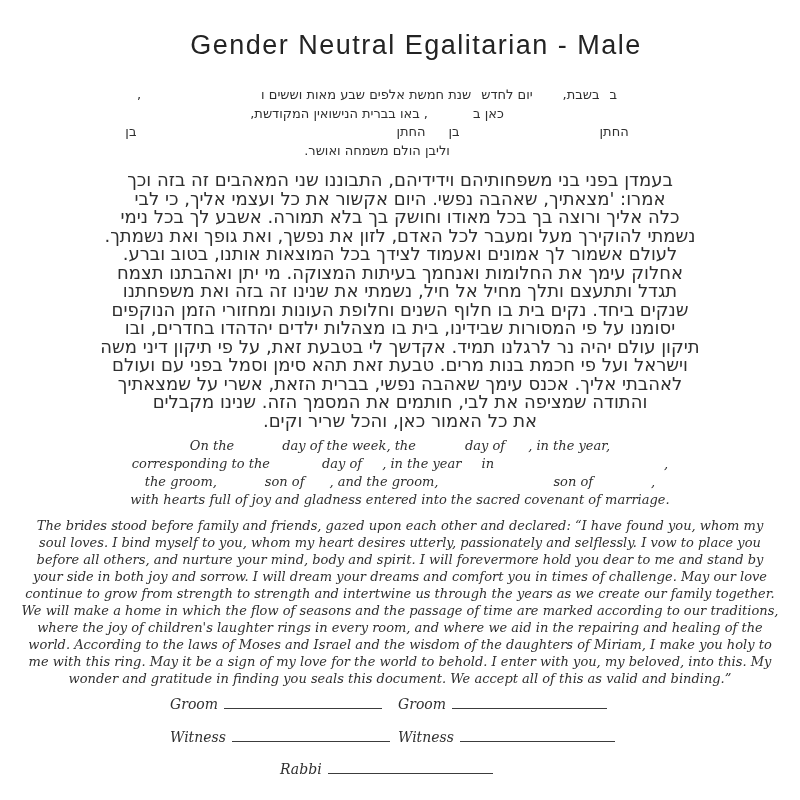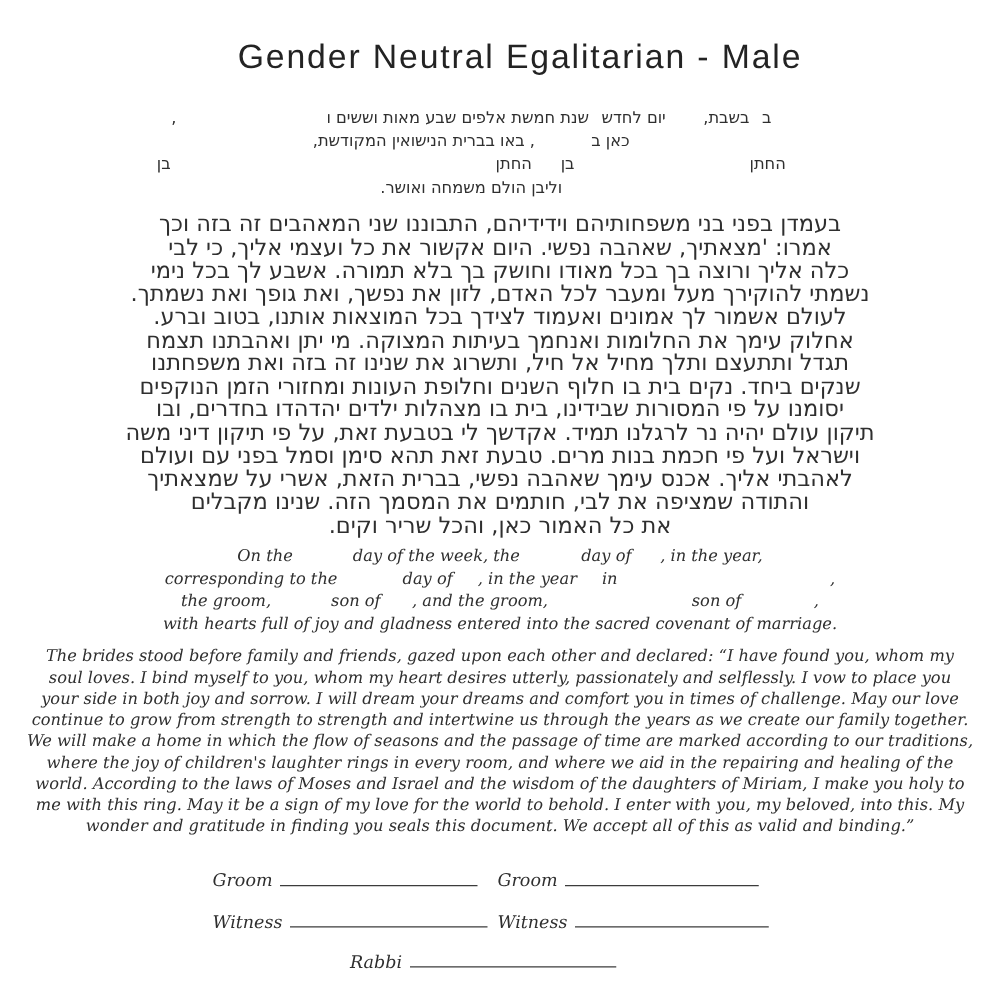--- a/index.html
+++ b/index.html
@@ -77,21 +77,21 @@
     <div class="heb-line">וליבן הולם משמחה ואושר.</div>
   </div>
 
   <div class="heb heb-declaration">
     <div class="heb-line">בעמדן בפני בני משפחותיהם וידידיהם, התבוננו שני המאהבים זה בזה וכך</div>
     <div class="heb-line">אמרו: 'מצאתיך, שאהבה נפשי. היום אקשור את כל ועצמי אליך, כי לבי</div>
     <div class="heb-line">כלה אליך ורוצה בך בכל מאודו וחושק בך בלא תמורה. אשבע לך בכל נימי</div>
     <div class="heb-line">נשמתי להוקירך מעל ומעבר לכל האדם, לזון את נפשך, ואת גופך ואת נשמתך.</div>
     <div class="heb-line">לעולם אשמור לך אמונים ואעמוד לצידך בכל המוצאות אותנו, בטוב וברע.</div>
     <div class="heb-line">אחלוק עימך את החלומות ואנחמך בעיתות המצוקה. מי יתן ואהבתנו תצמח</div>
-    <div class="heb-line">תגדל ותתעצם ותלך מחיל אל חיל, ותשרוג את שנינו זה בזה ואת משפחתנו</div>
+    <div class="heb-line">תגדל ותתעצם ותלך מחיל אל חיל, נשמתי את שנינו זה בזה ואת משפחתנו</div>
     <div class="heb-line">שנקים ביחד. נקים בית בו חלוף השנים וחלופת העונות ומחזורי הזמן הנוקפים</div>
     <div class="heb-line">יסומנו על פי המסורות שבידינו, בית בו מצהלות ילדים יהדהדו בחדרים, ובו</div>
     <div class="heb-line">תיקון עולם יהיה נר לרגלנו תמיד. אקדשך לי בטבעת זאת, על פי תיקון דיני משה</div>
     <div class="heb-line">וישראל ועל פי חכמת בנות מרים. טבעת זאת תהא סימן וסמל בפני עם ועולם</div>
     <div class="heb-line">לאהבתי אליך. אכנס עימך שאהבה נפשי, בברית הזאת, אשרי על שמצאתיך</div>
     <div class="heb-line">והתודה שמציפה את לבי, חותמים את המסמך הזה. שנינו מקבלים</div>
     <div class="heb-line">את כל האמור כאן, והכל שריר וקים.</div>
   </div>
 
   <div class="eng eng-opening">
@@ -103,20 +103,21 @@
     </div>
     <div class="line">
       <span>the groom,</span><span class="gap g48"></span><span>son of</span><span class="gap g25"></span><span>, and the groom,</span><span class="gap g115"></span><span>son of</span><span class="gap g58"></span><span>,</span>
     </div>
     <div class="line">with hearts full of joy and gladness entered into the sacred covenant of marriage.</div>
   </div>
 
   <div class="eng eng-vow">
     <div class="line">The brides stood before family and friends, gazed upon each other and declared: “I have found you, whom my</div>
     <div class="line">soul loves. I bind myself to you, whom my heart desires utterly, passionately and selflessly. I vow to place you</div>
+    <div class="line">before all others, and nurture your mind, body and spirit. I will forevermore hold you dear to me and stand by</div>
     <div class="line">your side in both joy and sorrow. I will dream your dreams and comfort you in times of challenge. May our love</div>
     <div class="line">continue to grow from strength to strength and intertwine us through the years as we create our family together.</div>
     <div class="line">We will make a home in which the flow of seasons and the passage of time are marked according to our traditions,</div>
     <div class="line">where the joy of children's laughter rings in every room, and where we aid in the repairing and healing of the</div>
     <div class="line">world. According to the laws of Moses and Israel and the wisdom of the daughters of Miriam, I make you holy to</div>
     <div class="line">me with this ring. May it be a sign of my love for the world to behold. I enter with you, my beloved, into this. My</div>
     <div class="line">wonder and gratitude in finding you seals this document. We accept all of this as valid and binding.”</div>
   </div>
 
   <div class="sig-row row-grooms">

